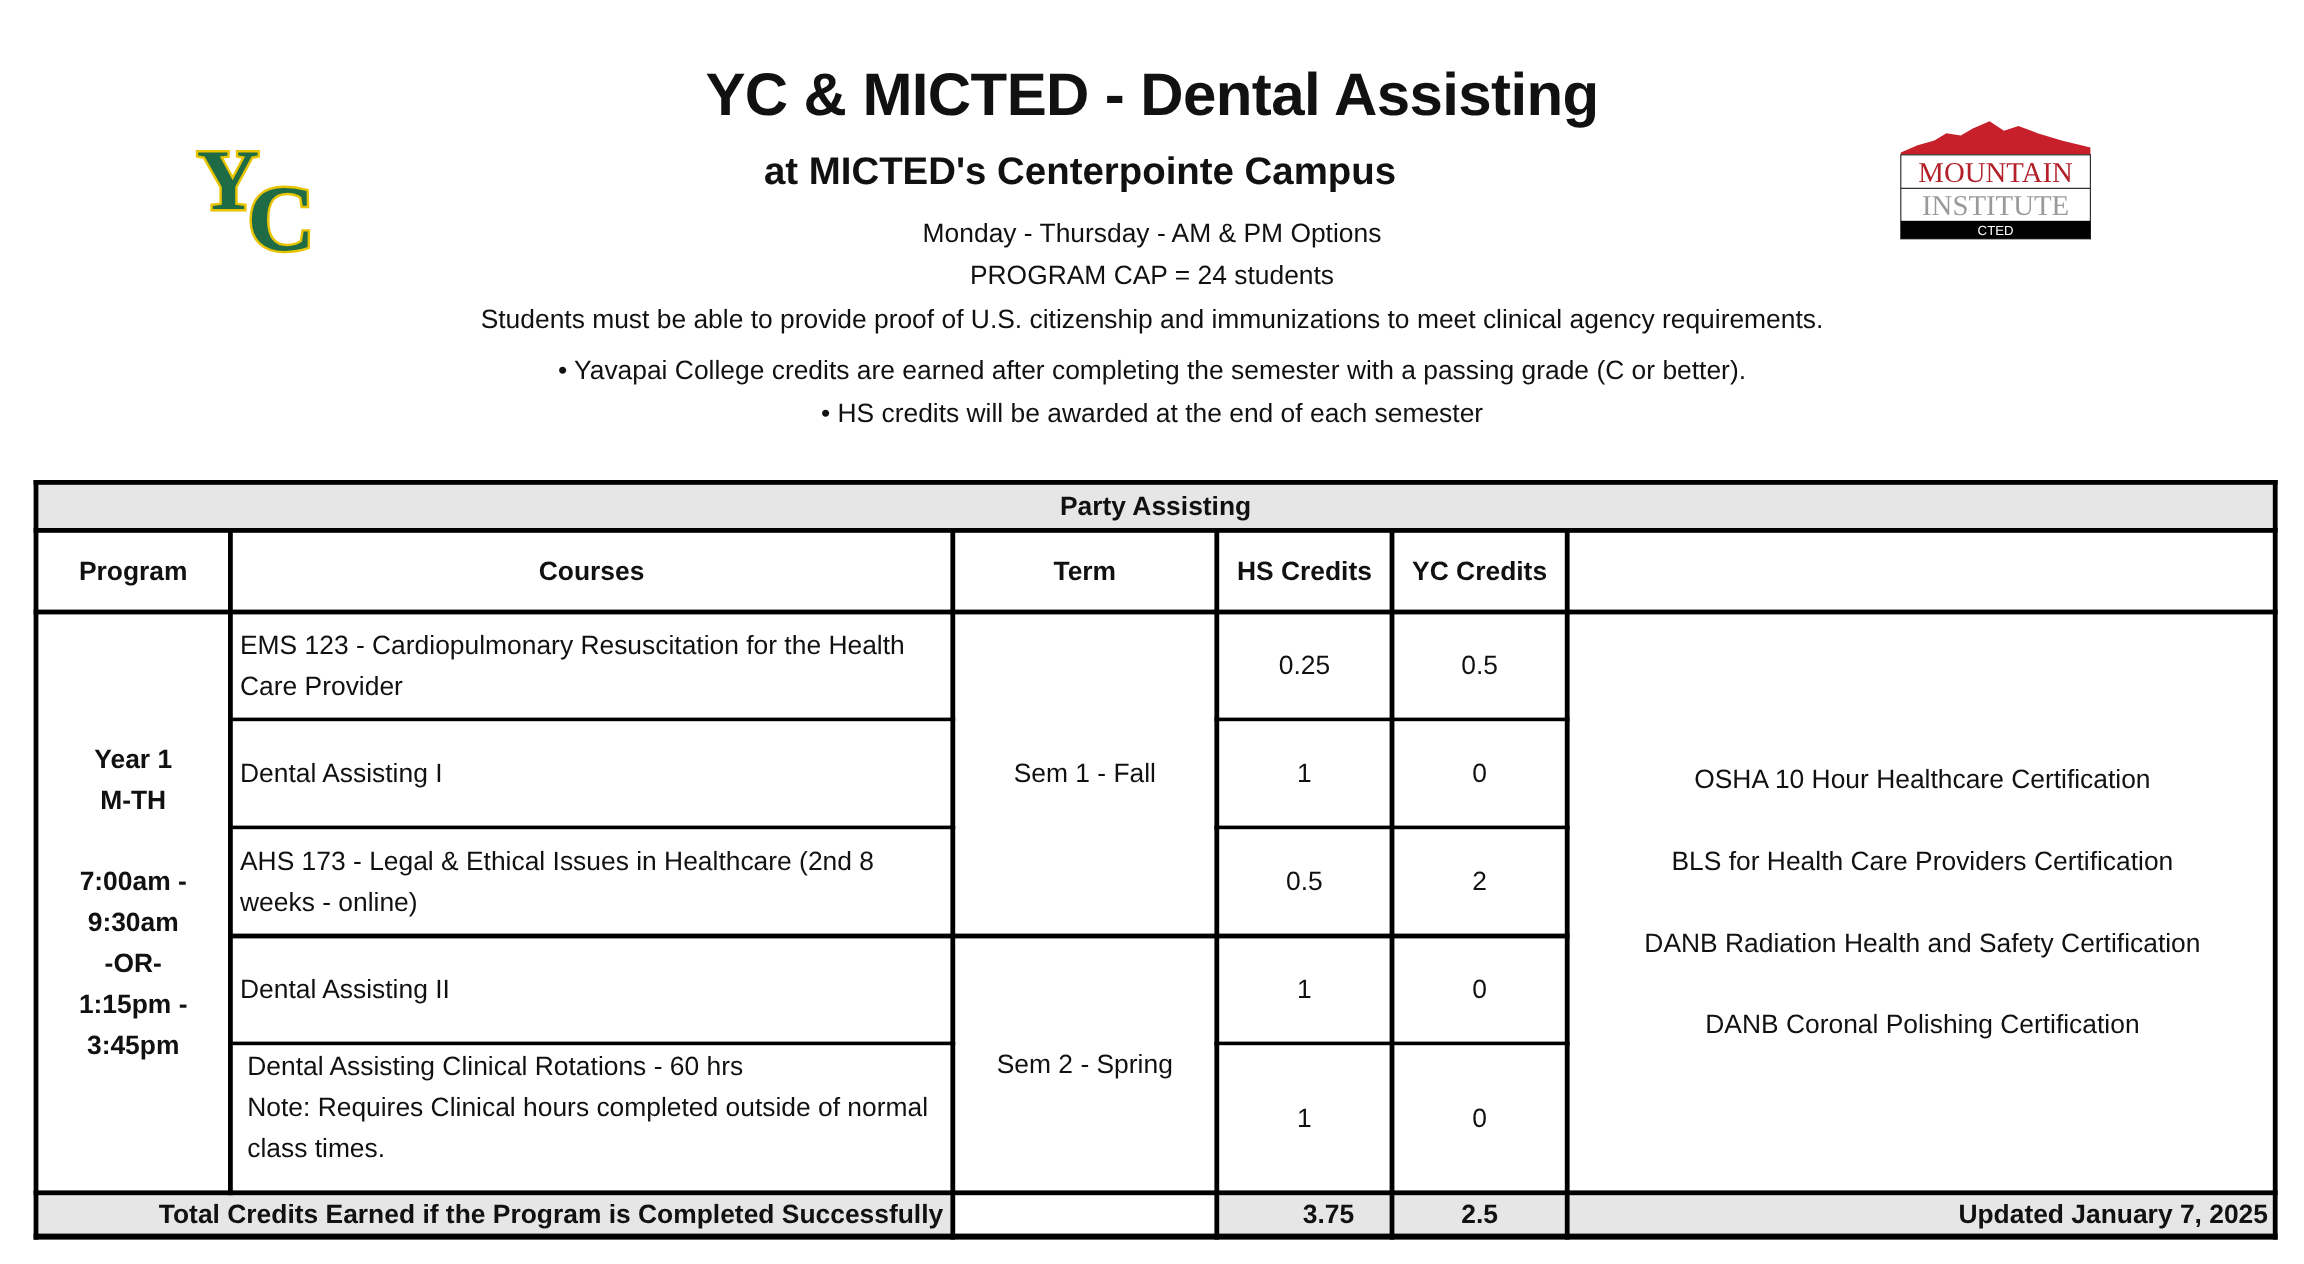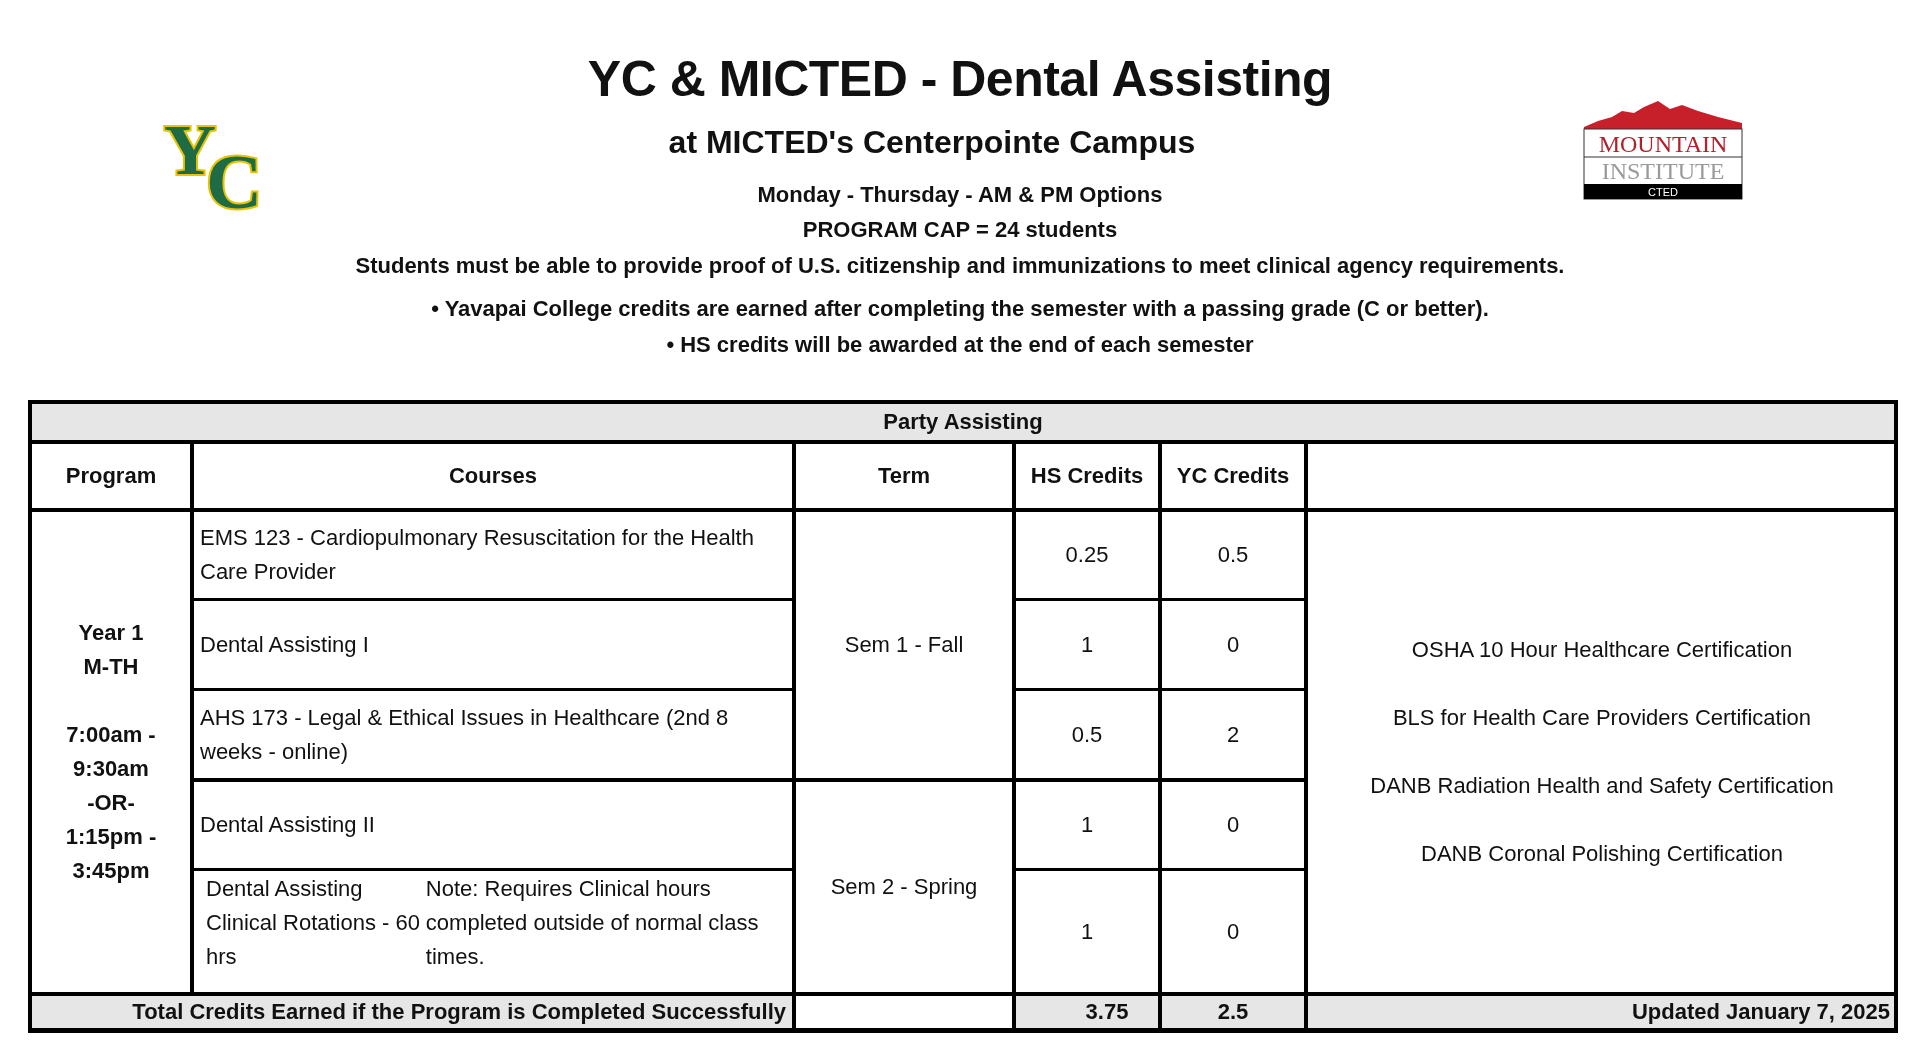--- a/index.html
+++ b/index.html
@@ -6,24 +6,24 @@
   body {
     width: 1920px; height: 1053px; position: relative; overflow: hidden;
     font-family: "Liberation Sans", "DejaVu Sans", sans-serif; color: #111;
   }
   .title {
     position: absolute; left: 0; width: 1920px; top: 50px; text-align: center;
     font-size: 50px; font-weight: bold; letter-spacing: -0.5px;
   }
   .subtitle {
     position: absolute; left: 0; width: 1800px; top: 124px; text-align: center;
-    font-size: 32px; font-weight: bold; margin-left: 32px;
+    font-size: 32px; font-weight: bold;
   }
   .info {
-    position: absolute; left: 0; width: 1920px; text-align: center; font-size: 22px; font-weight: bold;
+    position: absolute; left: 0; width: 1920px; text-align: center; font-size: 22px;
   }
   
   .yc-logo { position: absolute; left: 160px; top: 112px; width: 130px; height: 100px; }
   
   .mi-logo { position: absolute; left: 1578px; top: 97px; width: 170px; height: 105px; }
 
   
   .tbl { position: absolute; left: 28px; top: 400px; width: 1870px; height: 634px; }
   .cell {
     position: absolute; box-sizing: border-box; display: flex; align-items: center;
@@ -86,21 +86,21 @@
     <div>9:30am</div>
     <div>-OR-</div>
     <div>1:15pm -</div>
     <div>3:45pm</div>
   </div>
 
   <div class="cell left" style="left:166px;top:112px;width:598px;height:86px;">EMS 123 - Cardiopulmonary Resuscitation for the Health Care Provider</div>
   <div class="cell left" style="left:166px;top:202px;width:598px;height:86px;">Dental Assisting I</div>
   <div class="cell left" style="left:166px;top:292px;width:598px;height:86px;">AHS 173 - Legal &amp; Ethical Issues in Healthcare (2nd 8 weeks - online)</div>
   <div class="cell left" style="left:166px;top:382px;width:646px;height:86px;">Dental Assisting II</div>
-  <div class="cell left" style="left:166px;top:472px;width:598px;height:120px;flex-direction:row;align-items:flex-start;padding-left:12px;">
+  <div class="cell left" style="left:166px;top:472px;width:598px;height:120px;flex-direction:column;align-items:flex-start;padding-left:12px;">
     <div>Dental Assisting Clinical Rotations - 60 hrs</div>
     <div>Note: Requires Clinical hours completed outside of normal class times.</div>
   </div>
 
   <div class="cell" style="left:768px;top:112px;width:216px;height:266px;">Sem 1 - Fall</div>
   <div class="cell" style="left:768px;top:382px;width:216px;height:210px;">Sem 2 - Spring</div>
 
   <div class="cell" style="left:988px;top:112px;width:142px;height:86px;">0.25</div>
   <div class="cell" style="left:988px;top:202px;width:142px;height:86px;">1</div>
   <div class="cell" style="left:988px;top:292px;width:142px;height:86px;">0.5</div>

